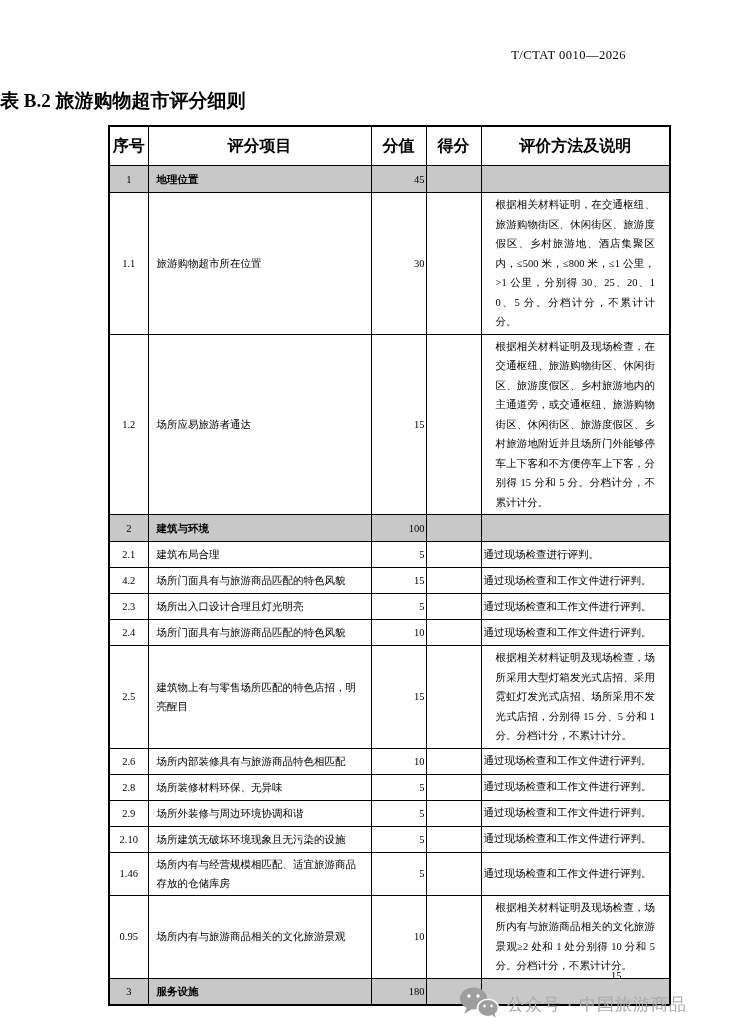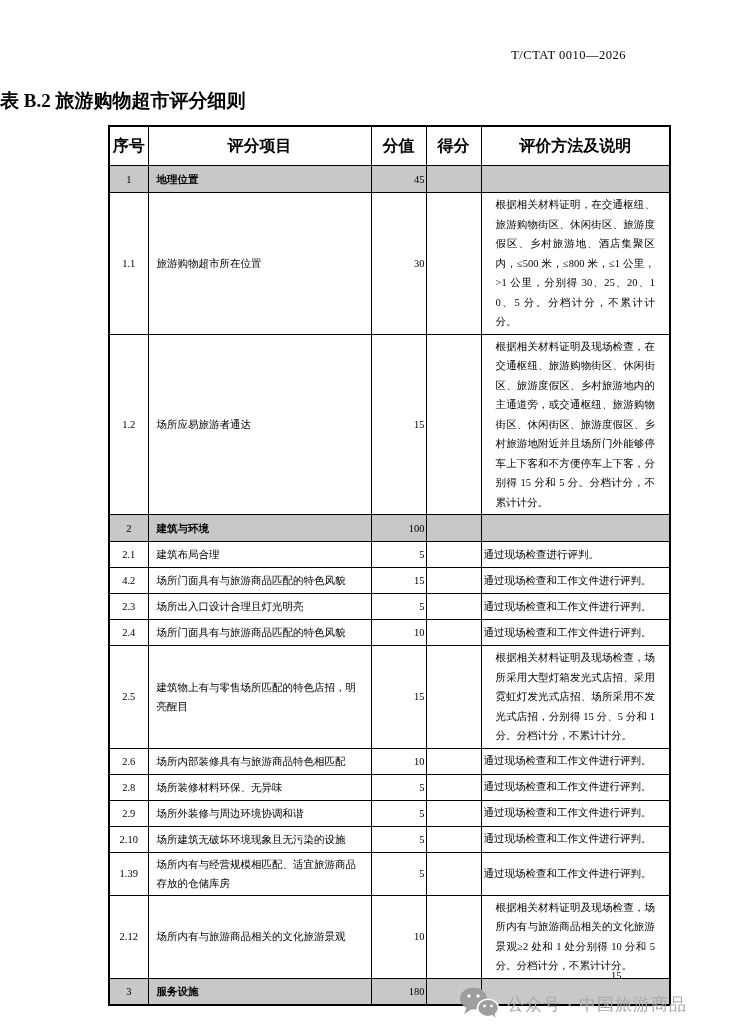--- a/index.html
+++ b/index.html
@@ -141,28 +141,28 @@
           <td class="method center">通过现场检查和工作文件进行评判。</td>
         </tr>
         <tr>
           <td class="no">2.10</td>
           <td class="item">场所建筑无破坏环境现象且无污染的设施</td>
           <td class="score">5</td>
           <td class="got"></td>
           <td class="method center">通过现场检查和工作文件进行评判。</td>
         </tr>
         <tr>
-          <td class="no">1.39</td>
+          <td class="no">1.46</td>
           <td class="item">场所内有与经营规模相匹配、适宜旅游商品存放的仓储库房</td>
           <td class="score">5</td>
           <td class="got"></td>
           <td class="method center">通过现场检查和工作文件进行评判。</td>
         </tr>
         <tr>
-          <td class="no">2.12</td>
+          <td class="no">0.95</td>
           <td class="item">场所内有与旅游商品相关的文化旅游景观</td>
           <td class="score">10</td>
           <td class="got"></td>
           <td class="method just">根据相关材料证明及现场检查，场所内有与旅游商品相关的文化旅游景观≥2 处和 1 处分别得 10 分和 5 分。分档计分，不累计计分。</td>
         </tr>
         <tr class="sec">
           <td class="no">3</td>
           <td class="item">服务设施</td>
           <td class="score">180</td>
           <td class="got"></td>

